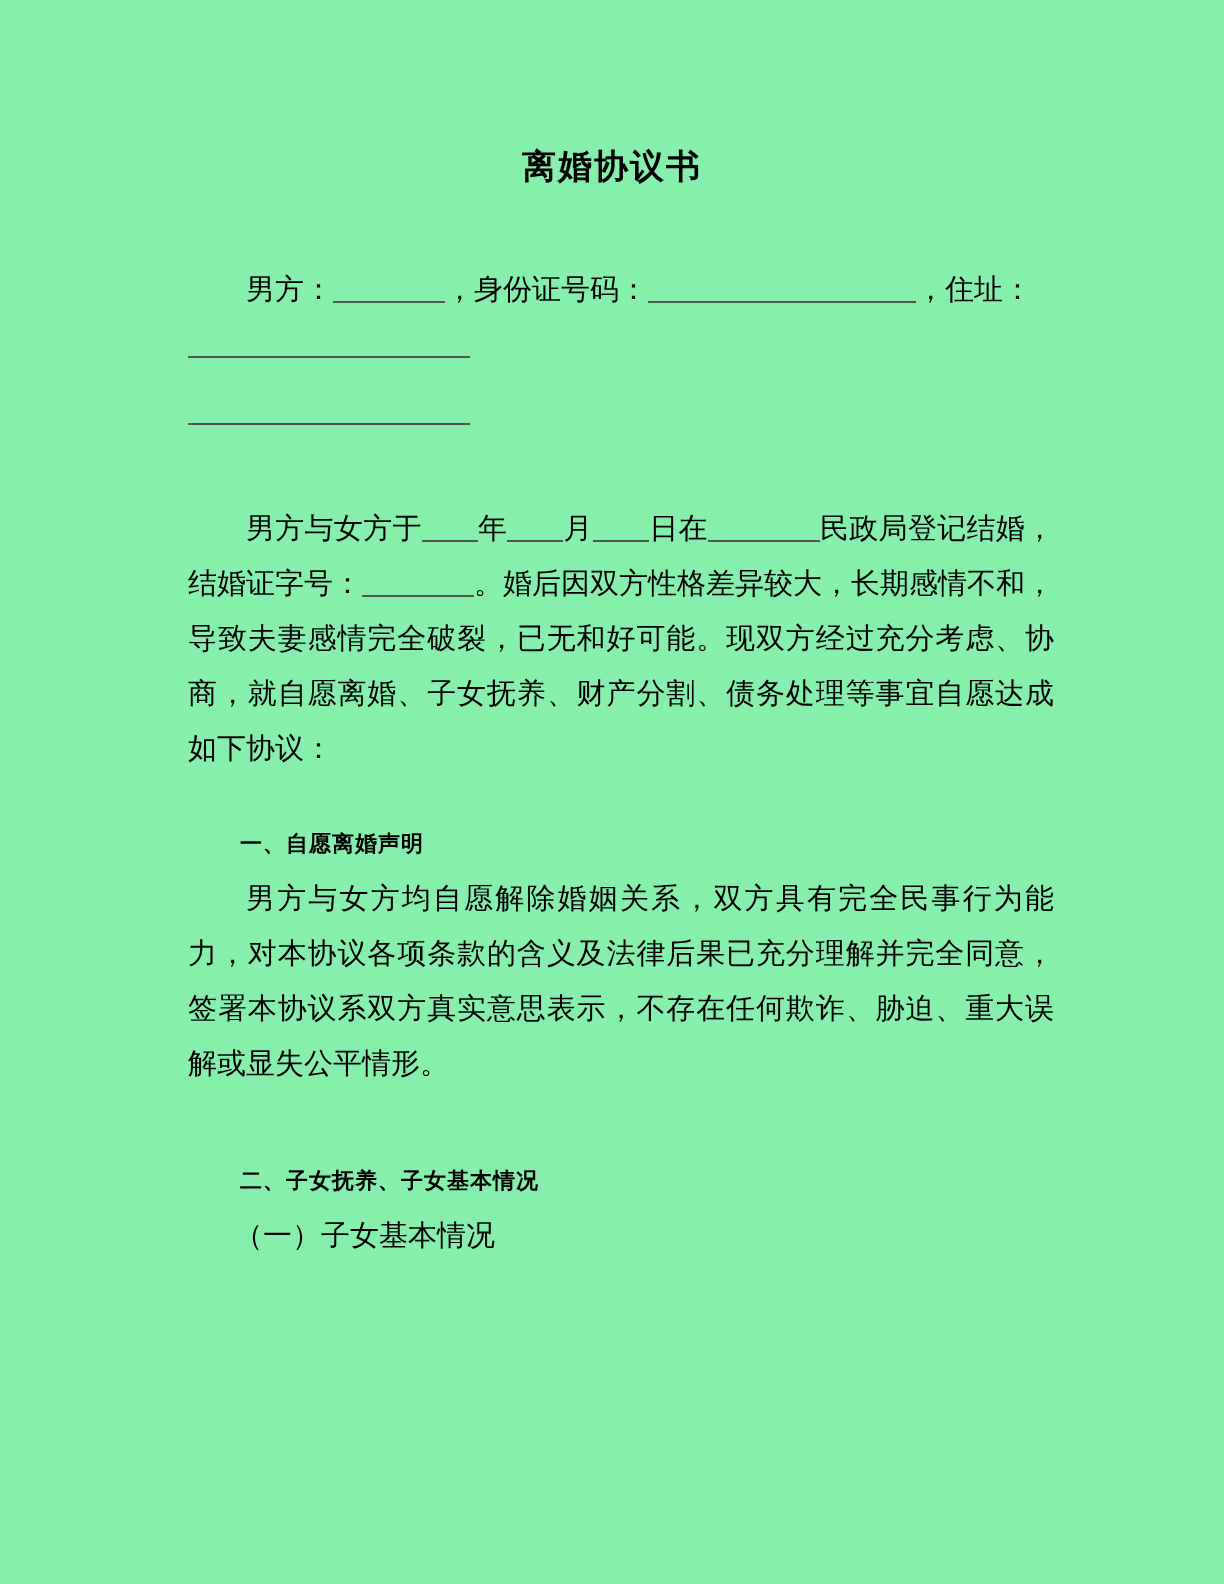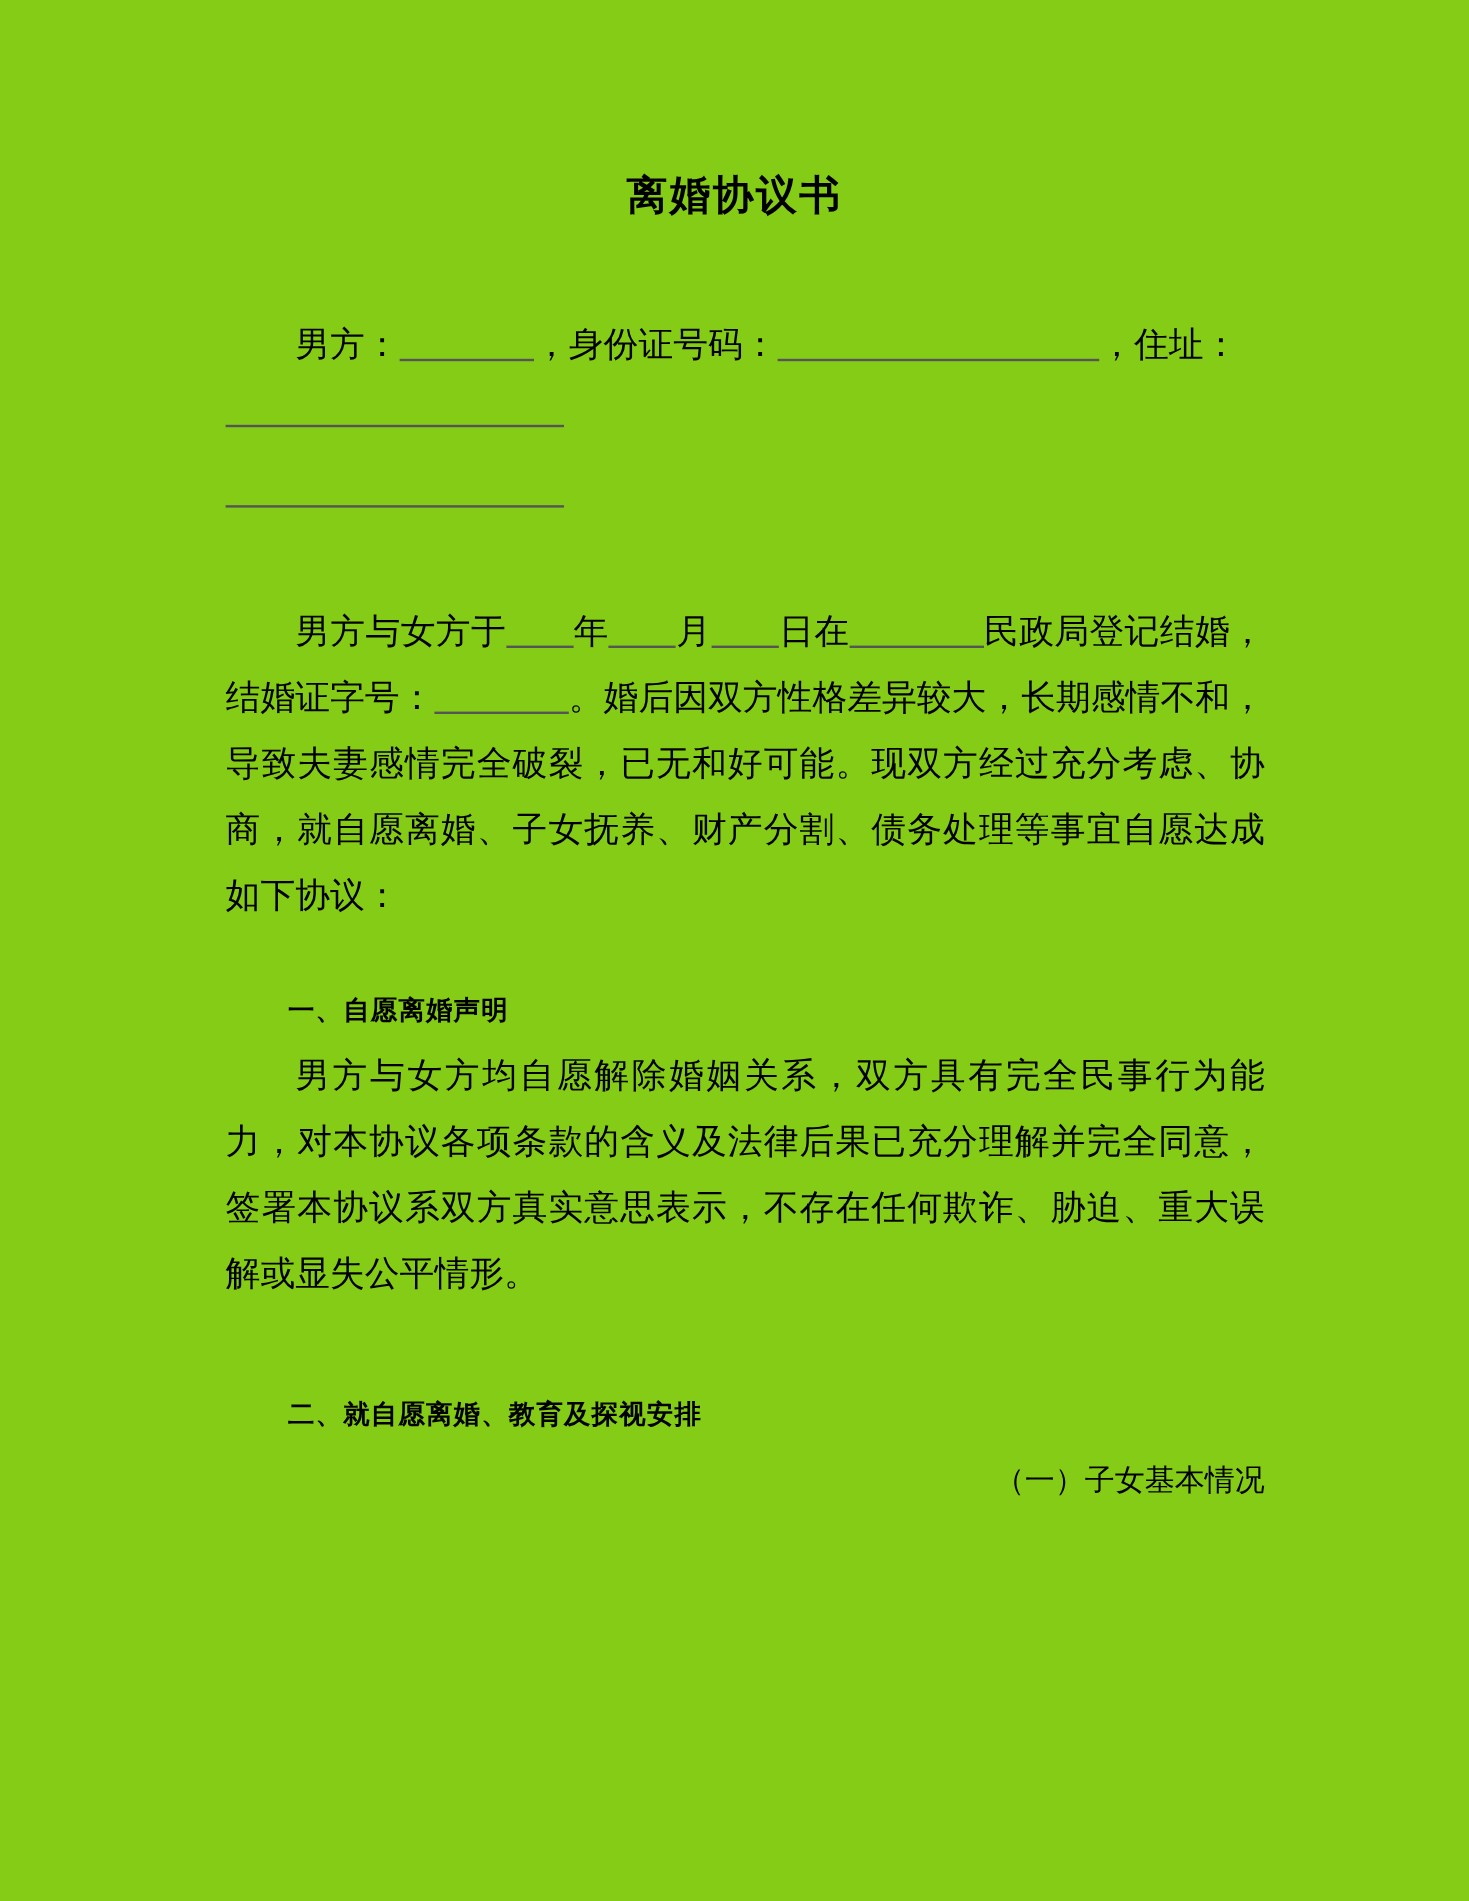--- a/index.html
+++ b/index.html
@@ -5,24 +5,24 @@
 <style>
   html, body {
     margin: 0;
     padding: 0;
     background: #ffffff;
   }
   .page {
     position: relative;
     width: 1224px;
     height: 1584px;
-    background: #84cc16;
+    background: #86efac;
     margin: 0 auto;
     overflow: hidden;
-    font-family: Liberation Mono, monospace;
+    font-family: Liberation Sans, sans-serif;
     color: #000000;
     -webkit-font-smoothing: antialiased;
   }
 
   
   .doc-title {
     position: absolute;
     top: 142px;
     left: 0;
     width: 1224px;
@@ -62,26 +62,25 @@
   .heading {
     font-size: 22px;
     line-height: 55px;
     font-weight: bold;
     margin: 0;
     text-indent: 52px;
     letter-spacing: 1px;
     white-space: pre;
   }
   .subheading {
-    font-size: 25px;
+    font-size: 29px;
     line-height: 55px;
     margin: 0;
     text-indent: 46px;
     white-space: pre;
-    text-align: right;
   }
 
   
   .blank {
     display: inline-block;
     border-bottom: 2px solid #555555;
     vertical-align: -4px;
     height: 22px;
   }
   .blank-name   { width: 112px; }
@@ -121,19 +120,19 @@
     <p class="para indent"><span>男方与女方于</span><span class="blank blank-date"></span><span>年</span><span class="blank blank-date"></span><span>月</span><span class="blank blank-date"></span><span>日在</span><span class="blank blank-bureau"></span><span>民政局登记结婚，结婚证字号：</span><span class="blank blank-cert"></span><span>。婚后因双方性格差异较大，长期感情不和，导致夫妻感情完全破裂，已无和好可能。现双方经过充分考虑、协商，就自愿离婚、子女抚养、财产分割、债务处理等事宜自愿达成如下协议：</span></p>
 
     <div class="gap-md"></div>
 
     <p class="heading">一、自愿离婚声明</p>
 
     <p class="para indent">男方与女方均自愿解除婚姻关系，双方具有完全民事行为能力，对本协议各项条款的含义及法律后果已充分理解并完全同意，签署本协议系双方真实意思表示，不存在任何欺诈、胁迫、重大误解或显失公平情形。</p>
 
     <div class="gap-lg"></div>
 
-    <p class="heading">二、就自愿离婚、教育及探视安排</p>
+    <p class="heading">二、子女抚养、子女基本情况</p>
 
     <p class="subheading">（一）子女基本情况</p>
 
 
   </div>
 </div>
 
 </body></html>

